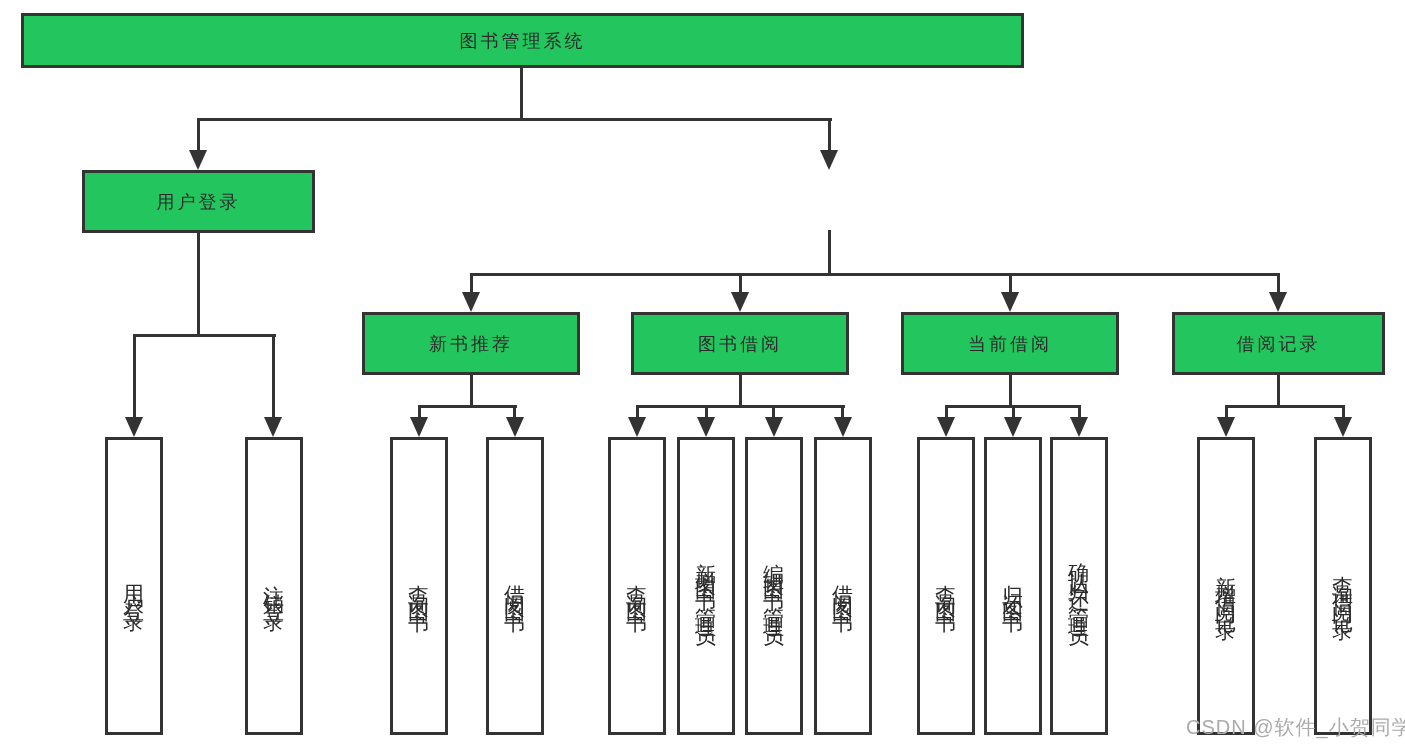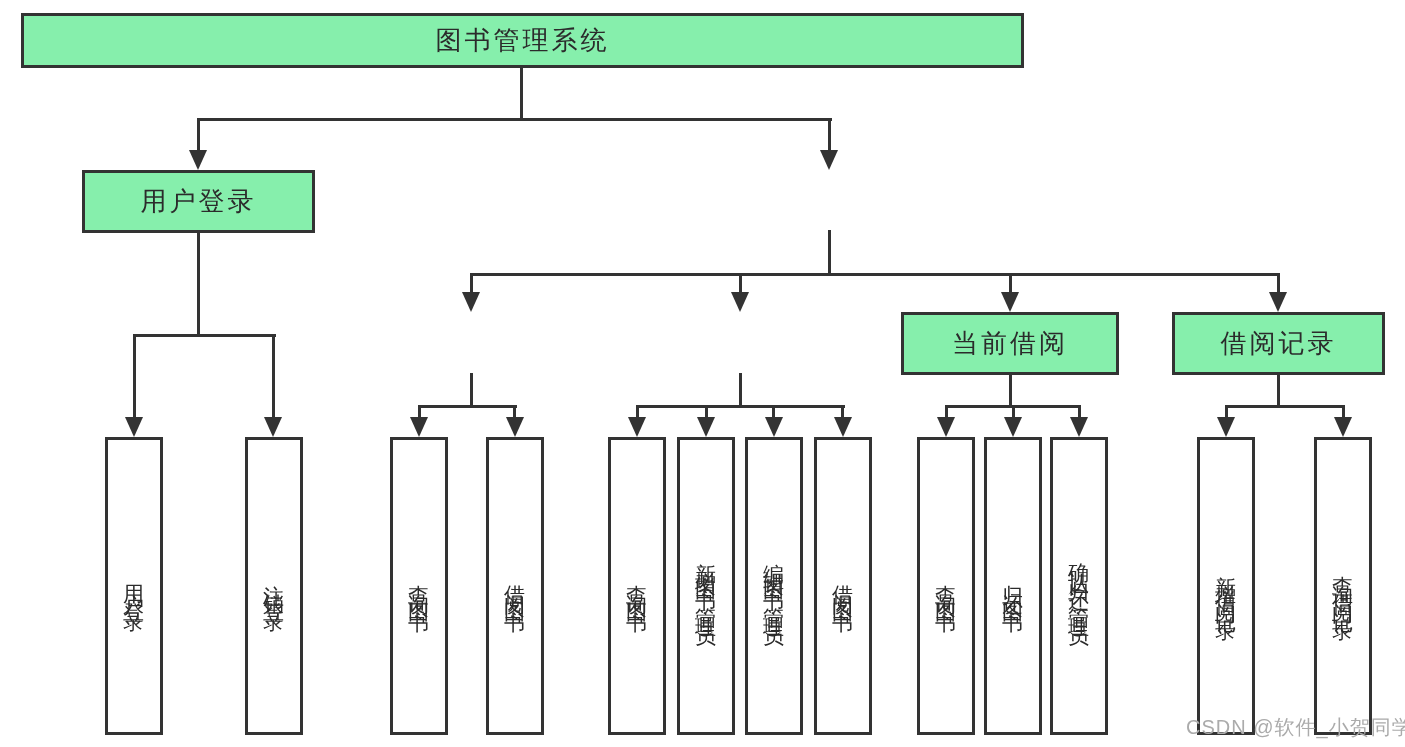--- a/index.html
+++ b/index.html
@@ -1,23 +1,23 @@
 <!DOCTYPE html>
 <html><head>
 <meta charset="utf-8">
 <style>
   html,body{margin:0;padding:0;background:#ffffff;}
   .canvas{
     position:relative;width:1405px;height:747px;background:#ffffff;
     font-family:"Liberation Sans",sans-serif;color:#2b2b2b;overflow:hidden;
   }
   .node{
-    position:absolute;box-sizing:border-box;background:#86efac;
+    position:absolute;box-sizing:border-box;background:#22c55e;
     border:3px solid #333333;display:flex;align-items:center;justify-content:center;
-    font-size:26px;letter-spacing:3px;color:#2b2b2b;white-space:nowrap;
+    font-size:18px;letter-spacing:3px;color:#2b2b2b;white-space:nowrap;
   }
   .leaf{
     position:absolute;box-sizing:border-box;background:#ffffff;
     border:3px solid #333333;display:flex;align-items:center;justify-content:center;
     width:58px;height:298px;top:437px;
   }
   .vtext{
     writing-mode:vertical-rl;text-orientation:mixed;
     font-size:21px;letter-spacing:9px;line-height:1;color:#2b2b2b;white-space:nowrap;
   }
@@ -39,20 +39,26 @@
 <div class="canvas">
 
   <div class="node" style="left:21px;top:13px;width:1003px;height:55px;">
     <span>图书管理系统</span>
   </div>
 
   <div class="node" style="left:82px;top:170px;width:233px;height:63px;">
     <span>用户登录</span>
   </div>
 
+  <div class="node" style="left:362px;top:312px;width:218px;height:63px;">
+    <span>新书推荐</span>
+  </div>
+  <div class="node" style="left:631px;top:312px;width:218px;height:63px;">
+    <span>图书借阅</span>
+  </div>
   <div class="node" style="left:901px;top:312px;width:218px;height:63px;align-items:center;">
     <span>当前借阅</span>
   </div>
   <div class="node" style="left:1172px;top:312px;width:213px;height:63px;align-items:center;">
     <span>借阅记录</span>
   </div>
 
   <div class="leaf" style="left:105px;">
     <span class="vtext">用户登录</span>
   </div>

